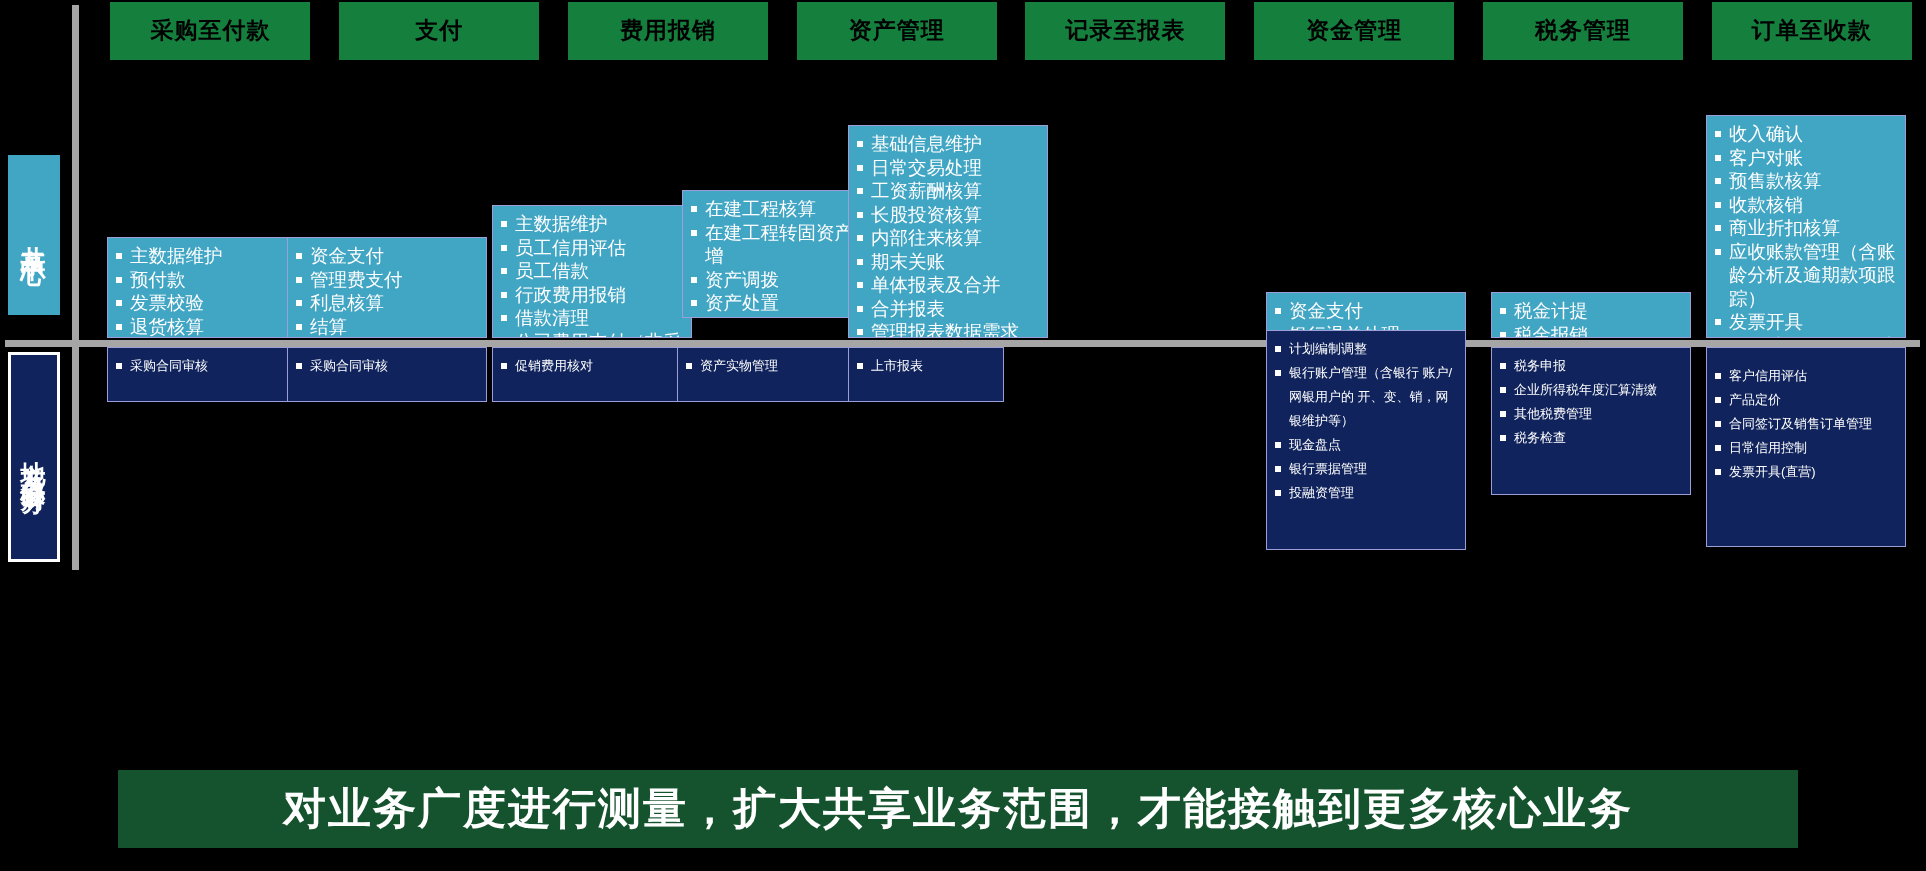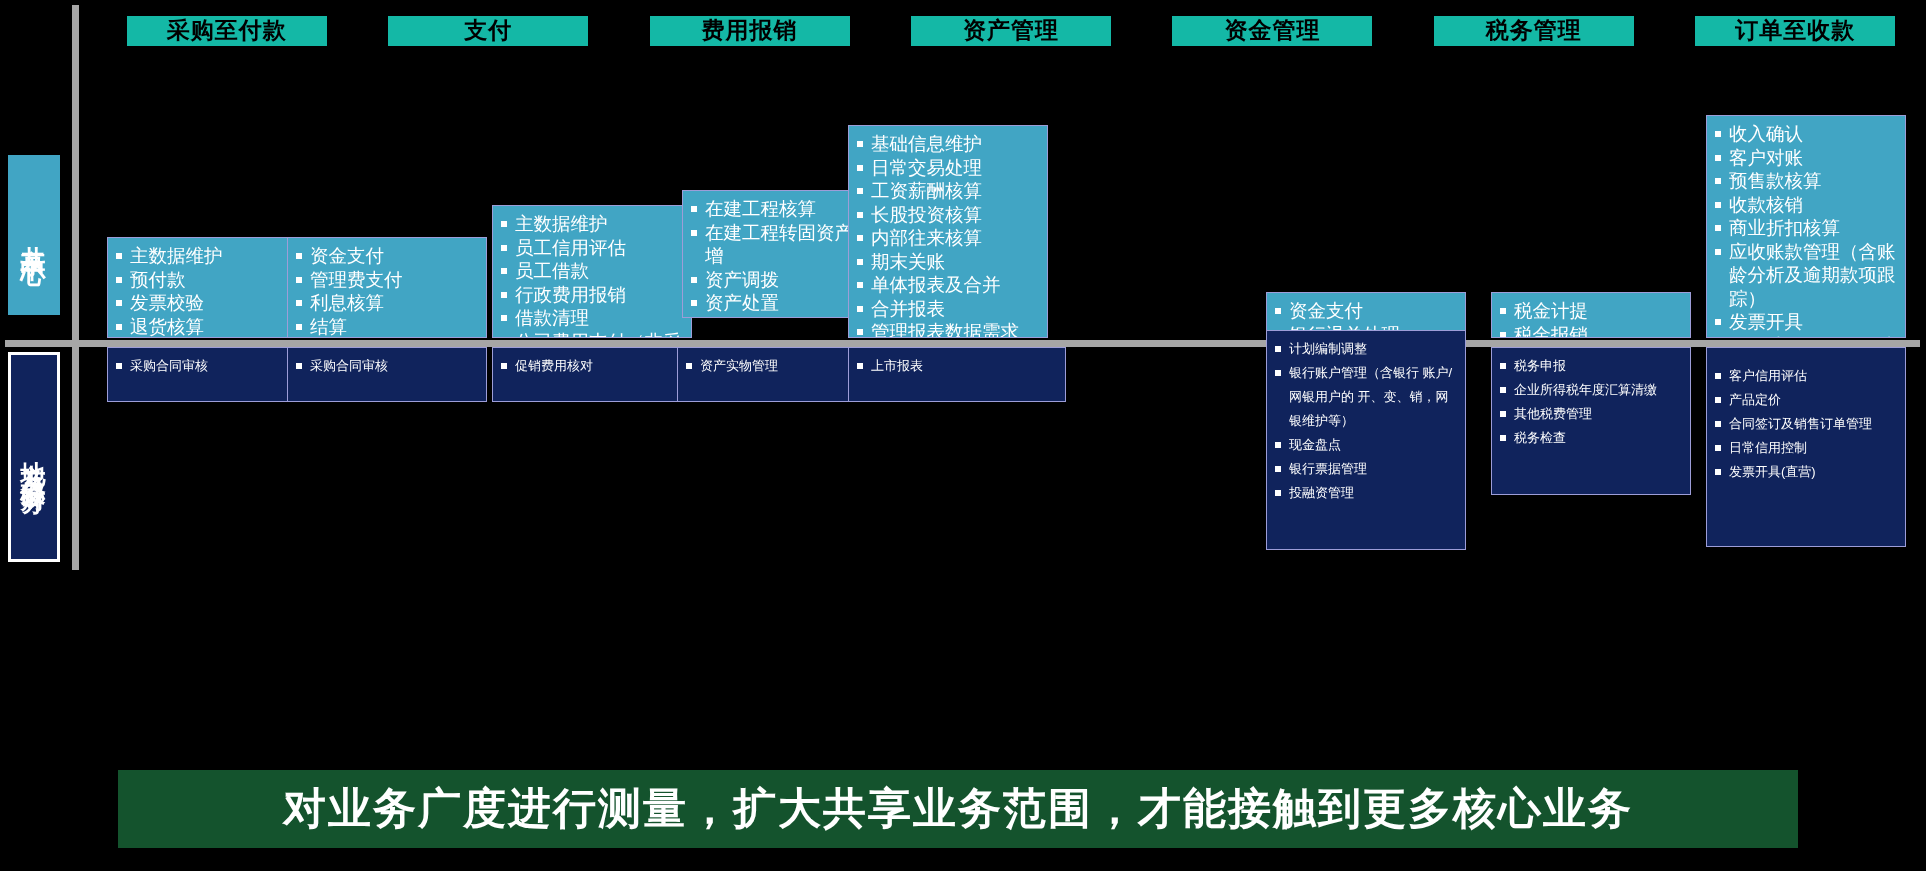--- a/index.html
+++ b/index.html
@@ -16,22 +16,22 @@
     position: absolute; left: 100px; top: 8px;
     width: 1822px; height: 45px;
     display: flex; gap: 0;
   }
   .hdr-cell {
     width: 267px; margin-right: 8px;
     display: flex; align-items: center; justify-content: center;
   }
   .hdr-cell:last-child { margin-right: 0; }
   .hdr-box {
-    background: #14b8a6;
-    width: 200px; height: 30px;
+    background: #15803d;
+    width: 200px; height: 58px;
     display: flex; align-items: center; justify-content: center;
     color: #000; font-weight: bold; font-size: 23px;
     letter-spacing: 1px; white-space: nowrap;
   }
 
   
   .v-axis {
     position: absolute; left: 72px; top: 5px;
     width: 7px; height: 565px;
     background: #a6a6a6;
@@ -115,20 +115,23 @@
       <div class="hdr-box">采购至付款</div>
     </div>
     <div class="hdr-cell">
       <div class="hdr-box">支付</div>
     </div>
     <div class="hdr-cell">
       <div class="hdr-box">费用报销</div>
     </div>
     <div class="hdr-cell">
       <div class="hdr-box">资产管理</div>
+    </div>
+    <div class="hdr-cell">
+      <div class="hdr-box">记录至报表</div>
     </div>
     <div class="hdr-cell">
       <div class="hdr-box">资金管理</div>
     </div>
     <div class="hdr-cell">
       <div class="hdr-box">税务管理</div>
     </div>
     <div class="hdr-cell">
       <div class="hdr-box">订单至收款</div>
     </div>
@@ -221,21 +224,21 @@
         <li>日常交易处理</li>
         <li>工资薪酬核算</li>
         <li>长股投资核算</li>
         <li>内部往来核算</li>
         <li>期末关账</li>
         <li>单体报表及合并</li>
         <li>合并报表</li>
         <li>管理报表数据需求</li>
       </ul>
     </div>
-    <div class="panel navy" style="left:0; top:347px; width:218px; height:55px;">
+    <div class="panel navy" style="left:0; top:347px; width:156px; height:55px;">
       <ul class="items">
         <li>上市报表</li>
       </ul>
     </div>
   </div>
 
   <div class="col" style="left:1266px;">
     <div class="panel teal" style="left:0; top:292px; width:200px; height:46px;">
       <ul class="items">
         <li>资金支付</li>

